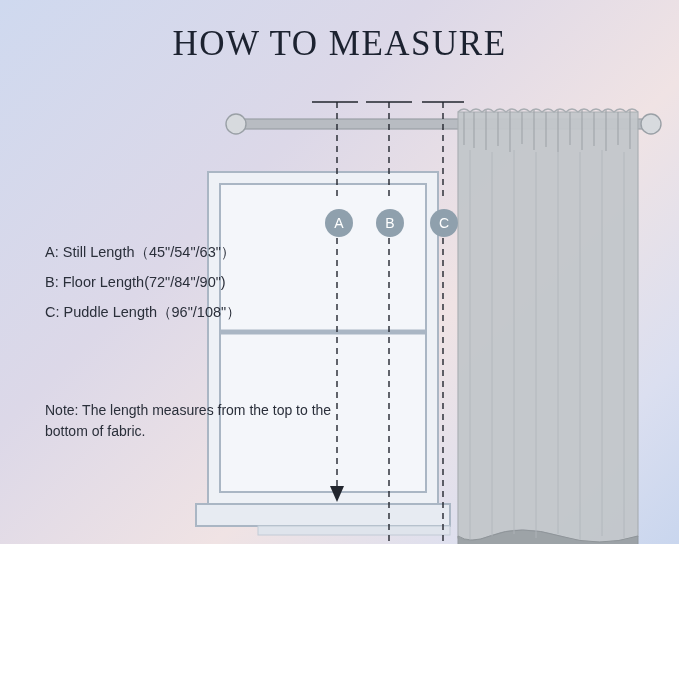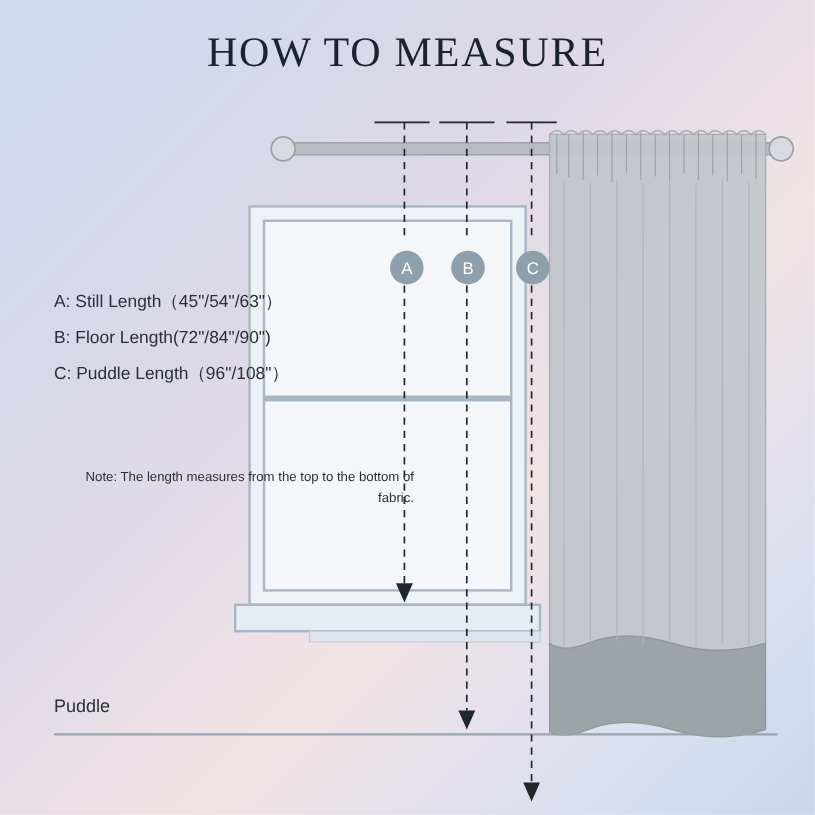--- a/index.html
+++ b/index.html
@@ -8,21 +8,21 @@
   }
   body {
     width: 679px;
     height: 679px;
     font-family: "Liberation Sans", sans-serif;
     overflow: hidden;
   }
   #stage {
     position: relative;
     width: 679px;
-    height: 679px;
+    height: 544px;
     background: linear-gradient(135deg, #cfd9ef 0%, #dcd8e8 35%, #f0e3e4 62%, #dbdff0 85%, #c9d6ee 100%);
     overflow: hidden;
   }
   #svg-layer {
     position: absolute;
     left: 0;
     top: 0;
     width: 679px;
     height: 679px;
   }
@@ -48,26 +48,25 @@
     color: #2a2f3a;
     margin-bottom: 11px;
     line-height: 1.3;
   }
   .legend-key {
     font-weight: normal;
   }
   .note {
     position: absolute;
     left: 45px;
-    top: 390px;
+    top: 400px;
     width: 300px;
-    font-size: 11px;
+    font-size: 14px;
     color: #2a2f3a;
     line-height: 1.5;
-    text-align: right;
   }
   .floor-label {
     position: absolute;
     left: 45px;
     top: 580px;
     font-size: 15px;
     color: #2a2f3a;
   }
   .badge {
     position: absolute;

